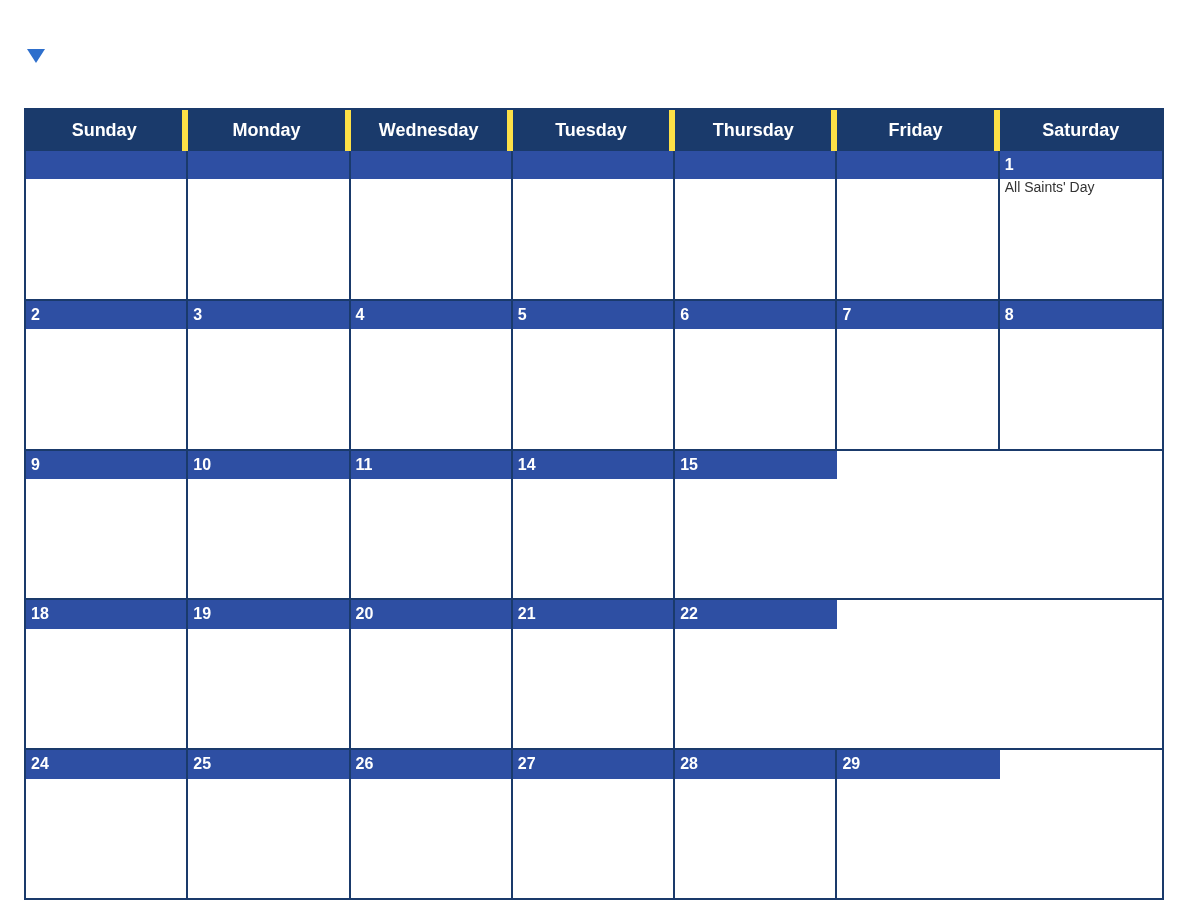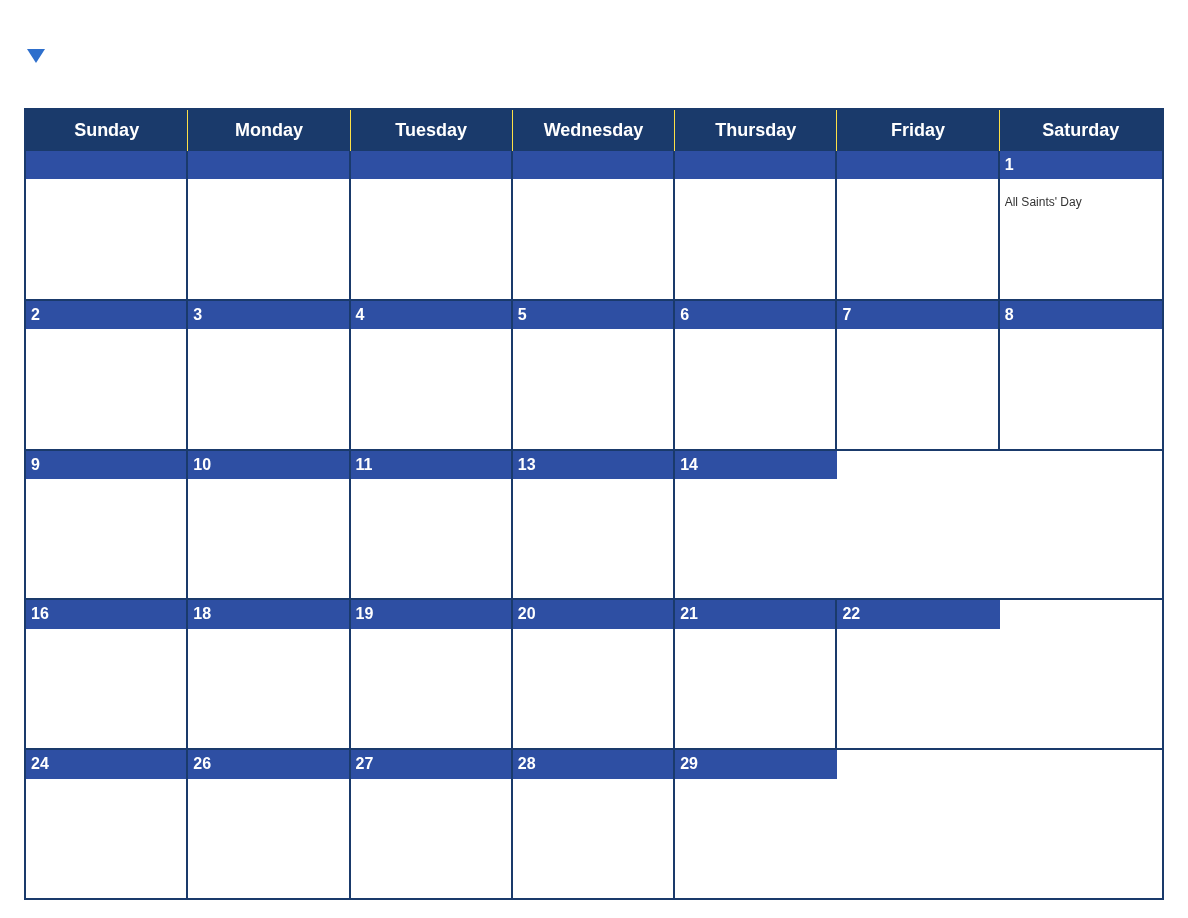--- a/index.html
+++ b/index.html
@@ -79,21 +79,21 @@
       display: grid;
       grid-template-columns: repeat(7, 1fr);
       background: #1a3a6b;
     }
     .day-header {
       color: #fff;
       font-size: 18px;
       font-weight: bold;
       text-align: center;
       padding: 10px 4px;
-      border-right: 1px solid #fde047;
+      border-right: 6px solid #fde047;
     }
     .day-header:last-child { border-right: none; }
     .weeks {
       flex: 1;
       display: flex;
       flex-direction: column;
     }
     .week-row {
       flex: 1;
       display: grid;
@@ -114,23 +114,23 @@
       font-size: 16px;
       font-weight: bold;
       padding: 3px 7px 3px 5px;
       line-height: 1.4;
     }
     .cell-num.empty {
       color: transparent;
       background: #2e4fa3;
     }
     .cell-event {
-      font-size: 12px;
+      font-size: 14px;
       color: #333;
-      padding: 16px 5px;
+      padding: 0 5px;
     }
   </style>
 </head>
 <body>
 
 <div class="page">
   <div class="header">
     <div class="logo">
       <div style="display:flex;align-items:center;">
         <span class="logo-general"></span>
@@ -139,22 +139,22 @@
       <span class="logo-blue"></span>
     </div>
     <div class="title"></div>
     <div class="country"></div>
   </div>
 
   <div class="calendar">
     <div class="day-headers">
     <div class="day-header">Sunday</div>
         <div class="day-header">Monday</div>
+        <div class="day-header">Wednesday</div>
         <div class="day-header">Tuesday</div>
-        <div class="day-header">Wednesday</div>
         <div class="day-header">Thursday</div>
         <div class="day-header">Friday</div>
         <div class="day-header">Saturday</div>
       </div>
     <div class="weeks">
     <div class="week-row">
           <div class="cell">
             <div class="cell-num empty">&nbsp;</div>
           </div>
           <div class="cell">
@@ -204,49 +204,49 @@
           <div class="cell">
             <div class="cell-num">9</div>
           </div>
           <div class="cell">
             <div class="cell-num">10</div>
           </div>
           <div class="cell">
             <div class="cell-num">11</div>
           </div>
           <div class="cell">
-            <div class="cell-num">13</div>
-          </div>
-          <div class="cell">
             <div class="cell-num">14</div>
           </div>
-        </div>
-        <div class="week-row">
-          <div class="cell">
-            <div class="cell-num">16</div>
-          </div>
+          <div class="cell">
+            <div class="cell-num">15</div>
+          </div>
+        </div>
+        <div class="week-row">
           <div class="cell">
             <div class="cell-num">18</div>
           </div>
           <div class="cell">
             <div class="cell-num">19</div>
           </div>
           <div class="cell">
             <div class="cell-num">20</div>
           </div>
           <div class="cell">
             <div class="cell-num">21</div>
           </div>
           <div class="cell">
             <div class="cell-num">22</div>
           </div>
         </div>
         <div class="week-row">
           <div class="cell">
             <div class="cell-num">24</div>
+          </div>
+          <div class="cell">
+            <div class="cell-num">25</div>
           </div>
           <div class="cell">
             <div class="cell-num">26</div>
           </div>
           <div class="cell">
             <div class="cell-num">27</div>
           </div>
           <div class="cell">
             <div class="cell-num">28</div>
           </div>

